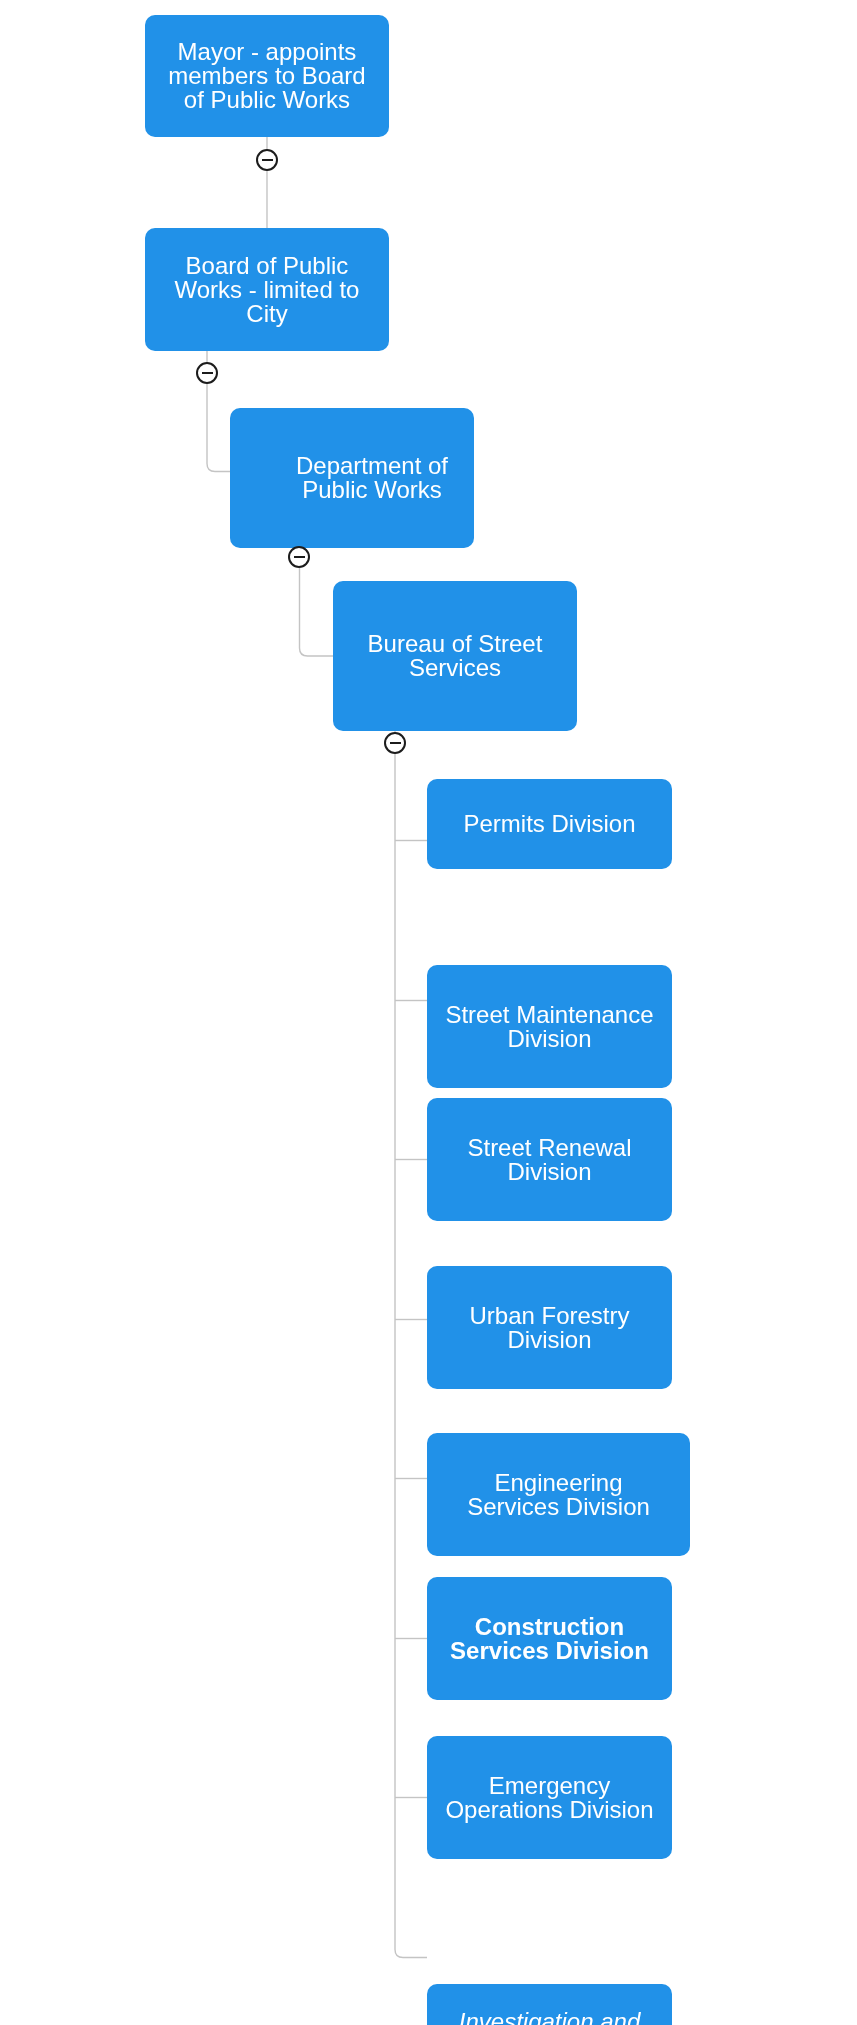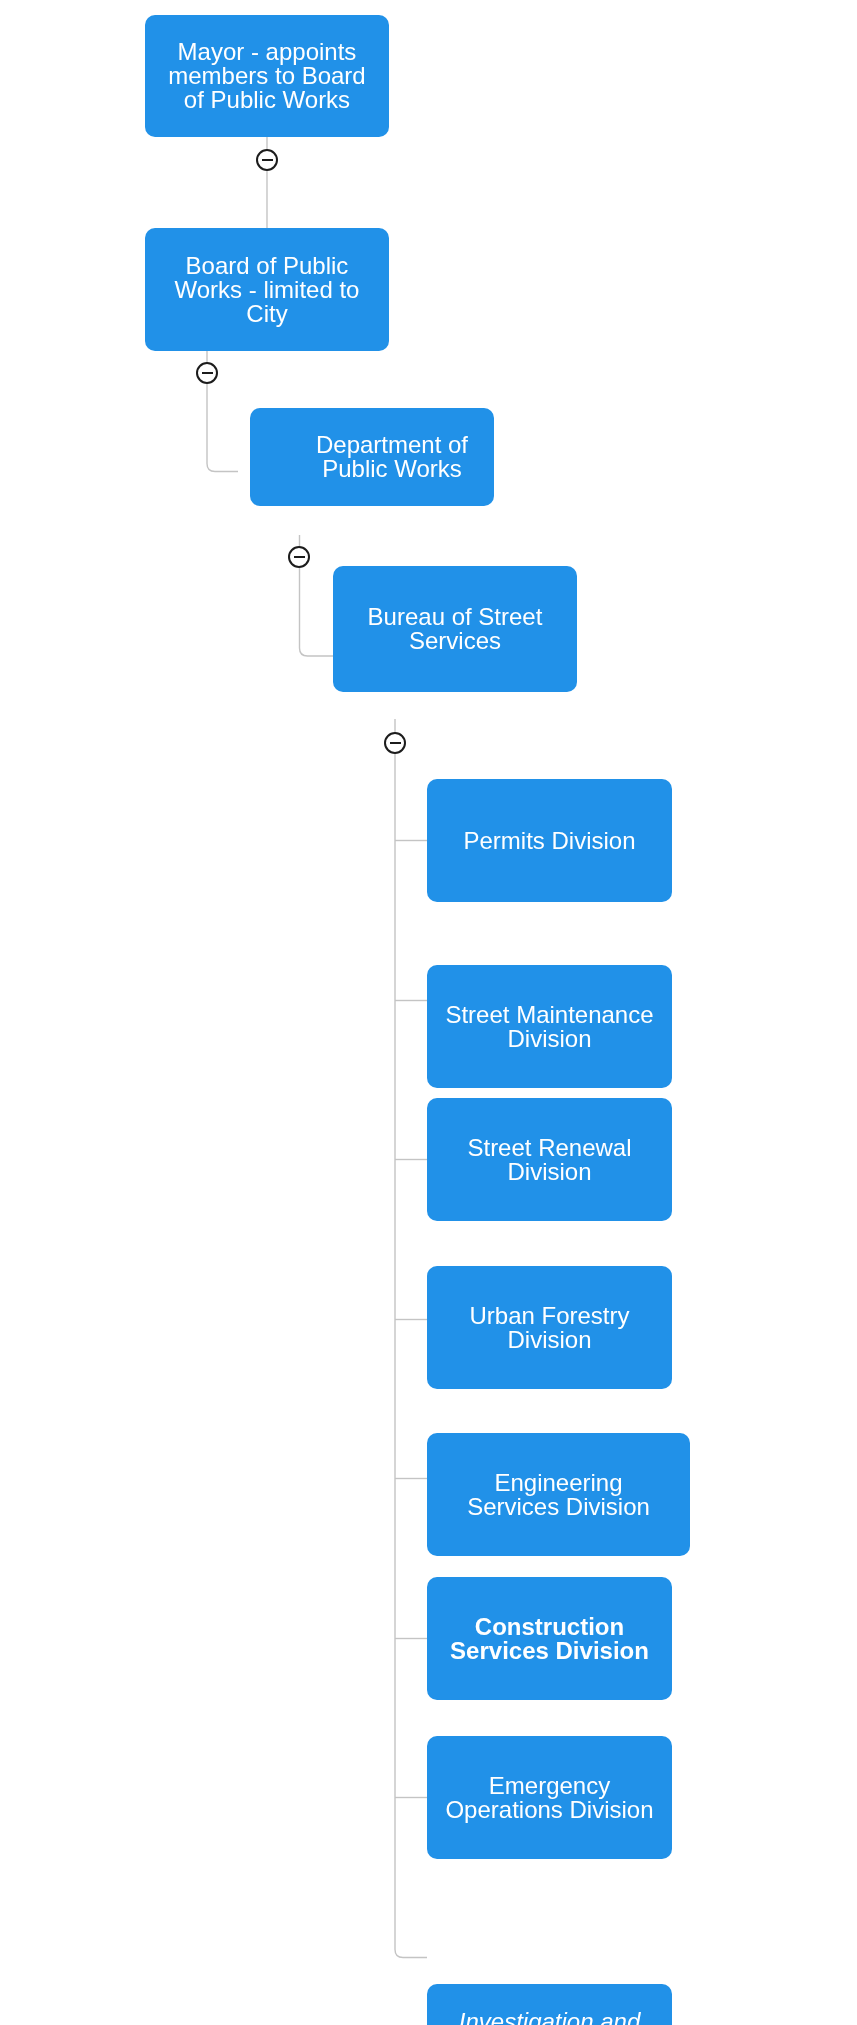--- a/index.html
+++ b/index.html
@@ -35,23 +35,23 @@
     justify-content: center;
     text-align: center;
     font-size: 24px;
     line-height: 24px;
     white-space: pre-line;
     cursor: default;
   }
 
   .n1  { left: 145px; top: 15px;   width: 244px; height: 122px; }
   .n2  { left: 145px; top: 228px;  width: 244px; height: 123px; align-items: center; }
-  .n3  { left: 250px; top: 408px;  width: 244px; height: 98px; padding-left: 40px; }
-  .n4  { left: 333px; top: 566px;  width: 244px; height: 126px; }
-  .n5  { left: 427px; top: 779px;  width: 245px; height: 123px; }
+  .n3  { left: 230px; top: 408px;  width: 244px; height: 140px; padding-left: 40px; }
+  .n4  { left: 333px; top: 581px;  width: 244px; height: 150px; }
+  .n5  { left: 427px; top: 779px;  width: 245px; height: 90px; }
   .n6  { left: 427px; top: 939px;  width: 245px; height: 123px; margin-top: 26px; }
   .n7  { left: 427px; top: 1098px; width: 245px; height: 123px; }
   .n8  { left: 427px; top: 1258px; width: 245px; height: 123px; margin-top: 8px; }
   .n9  { left: 427px; top: 1417px; width: 263px; height: 123px; margin-top: 16px; }
   .n10 { left: 427px; top: 1577px; width: 245px; height: 123px; font-weight: bold; }
   .n11 { left: 427px; top: 1736px; width: 245px; height: 123px; }
   .n12 { left: 427px; top: 1984px; width: 245px; height: 123px; font-style: italic; }
 
   .collapse {
     position: absolute;

